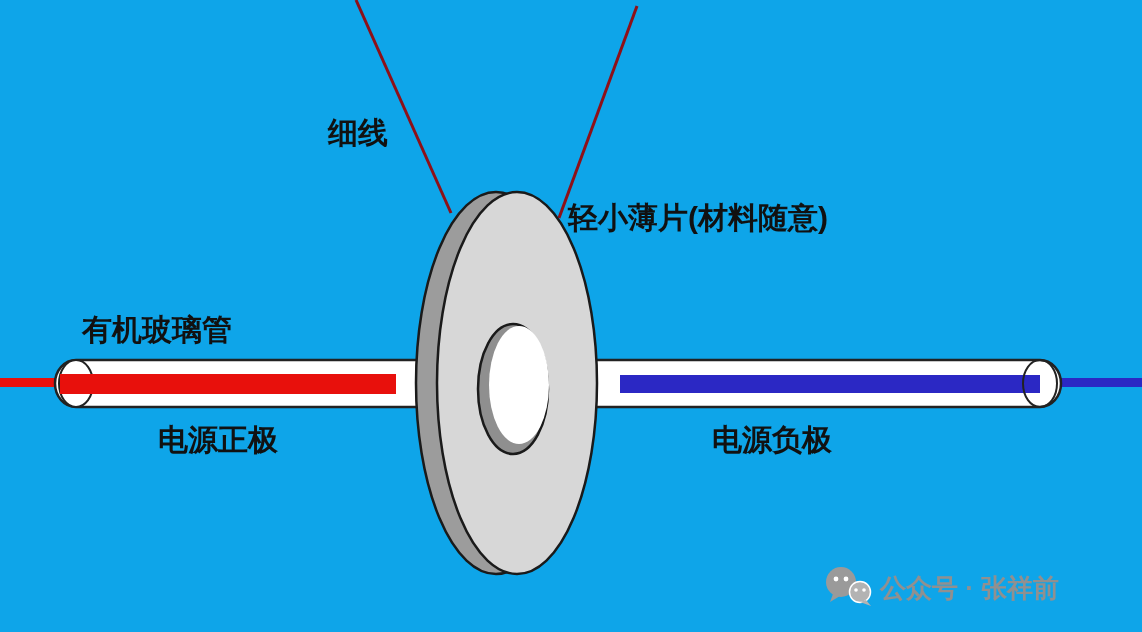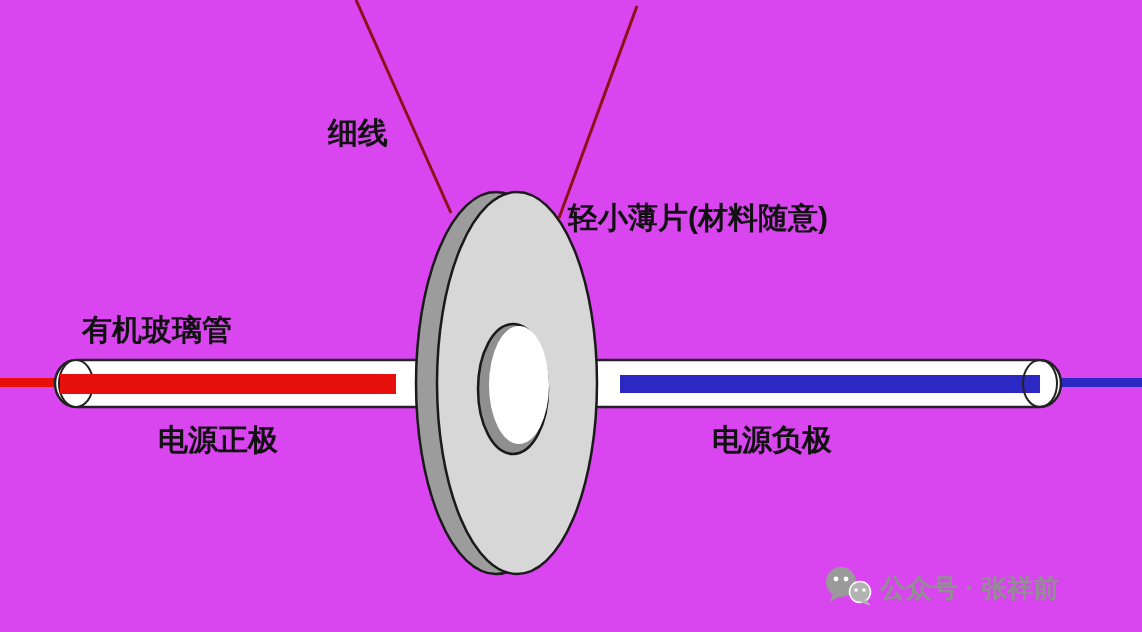--- a/index.html
+++ b/index.html
@@ -4,21 +4,21 @@
 <style>
   html, body {
     margin: 0;
     padding: 0;
     background: #ffffff;
   }
   #canvas {
     position: relative;
     width: 1142px;
     height: 632px;
-    background: #d946ef;
+    background: #0ea5e9;
     overflow: hidden;
     font-family: "Liberation Sans", "DejaVu Sans", sans-serif;
   }
   svg {
     display: block;
   }
   .label-text {
     font-family: "Liberation Sans", "DejaVu Sans", sans-serif;
     font-size: 30px;
     font-weight: 600;

